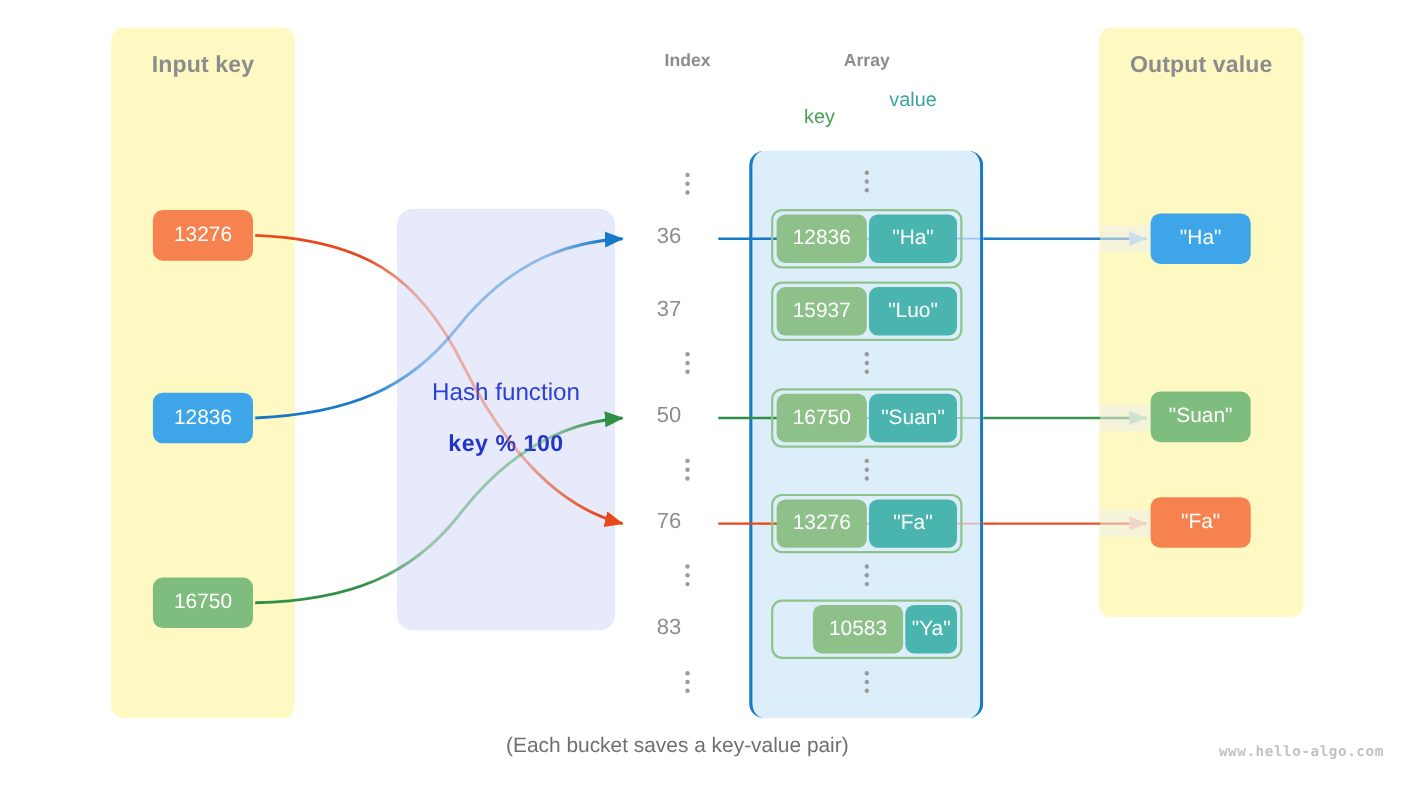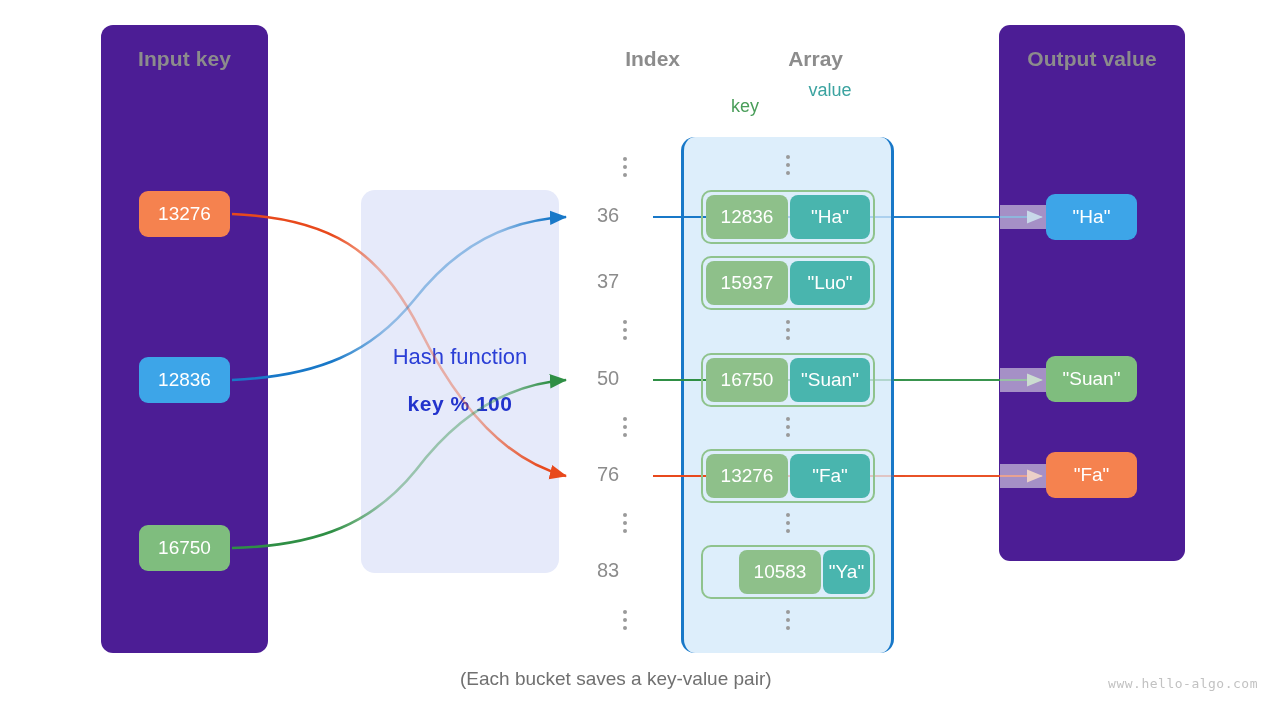--- a/index.html
+++ b/index.html
@@ -12,44 +12,44 @@
     height: 720px;
     position: relative;
     overflow: hidden;
     font-family: "Liberation Sans", sans-serif;
     -webkit-font-smoothing: antialiased;
   }
 
   
   .panel {
     position: absolute;
-    background: #4c1d95;
+    background: #fef9c3;
     border-radius: 12px;
   }
   #panel-input  { left: 101px; top: 25px; width: 167px; height: 628px; }
   #panel-output { left: 999px; top: 25px; width: 186px; height: 536px; border-radius: 11px; }
 
   .panel-title {
     position: absolute;
     width: 100%;
     text-align: center;
     top: 22px;
     font-size: 21px;
     font-weight: bold;
     color: #8c8c8c;
     letter-spacing: 0.1px;
   }
 
   
   .col-heading {
     position: absolute;
-    font-size: 21px;
+    font-size: 16px;
     font-weight: bold;
     color: #8c8c8c;
-    text-align: right;
+    text-align: center;
     white-space: nowrap;
   }
   #heading-index { left: 570px; top: 47px; width: 110px; }
   #heading-array { left: 733px; top: 47px; width: 110px; }
 
   .subcol-heading {
     position: absolute;
     font-size: 18px;
     text-align: center;
     white-space: nowrap;
@@ -207,20 +207,21 @@
     white-space: nowrap;
   }
   #watermark {
     position: absolute;
     right: 22px; top: 676px;
     font-family: "DejaVu Sans Mono", monospace;
     font-size: 13px;
     color: #c2c2c2;
     letter-spacing: 0.5px;
     white-space: nowrap;
+    font-weight: bold;
   }
 </style>
 </head>
 <body>
 
 <div class="panel" id="panel-input">
   <div class="panel-title">Input key</div>
 </div>
 
 <div class="panel" id="panel-output">

